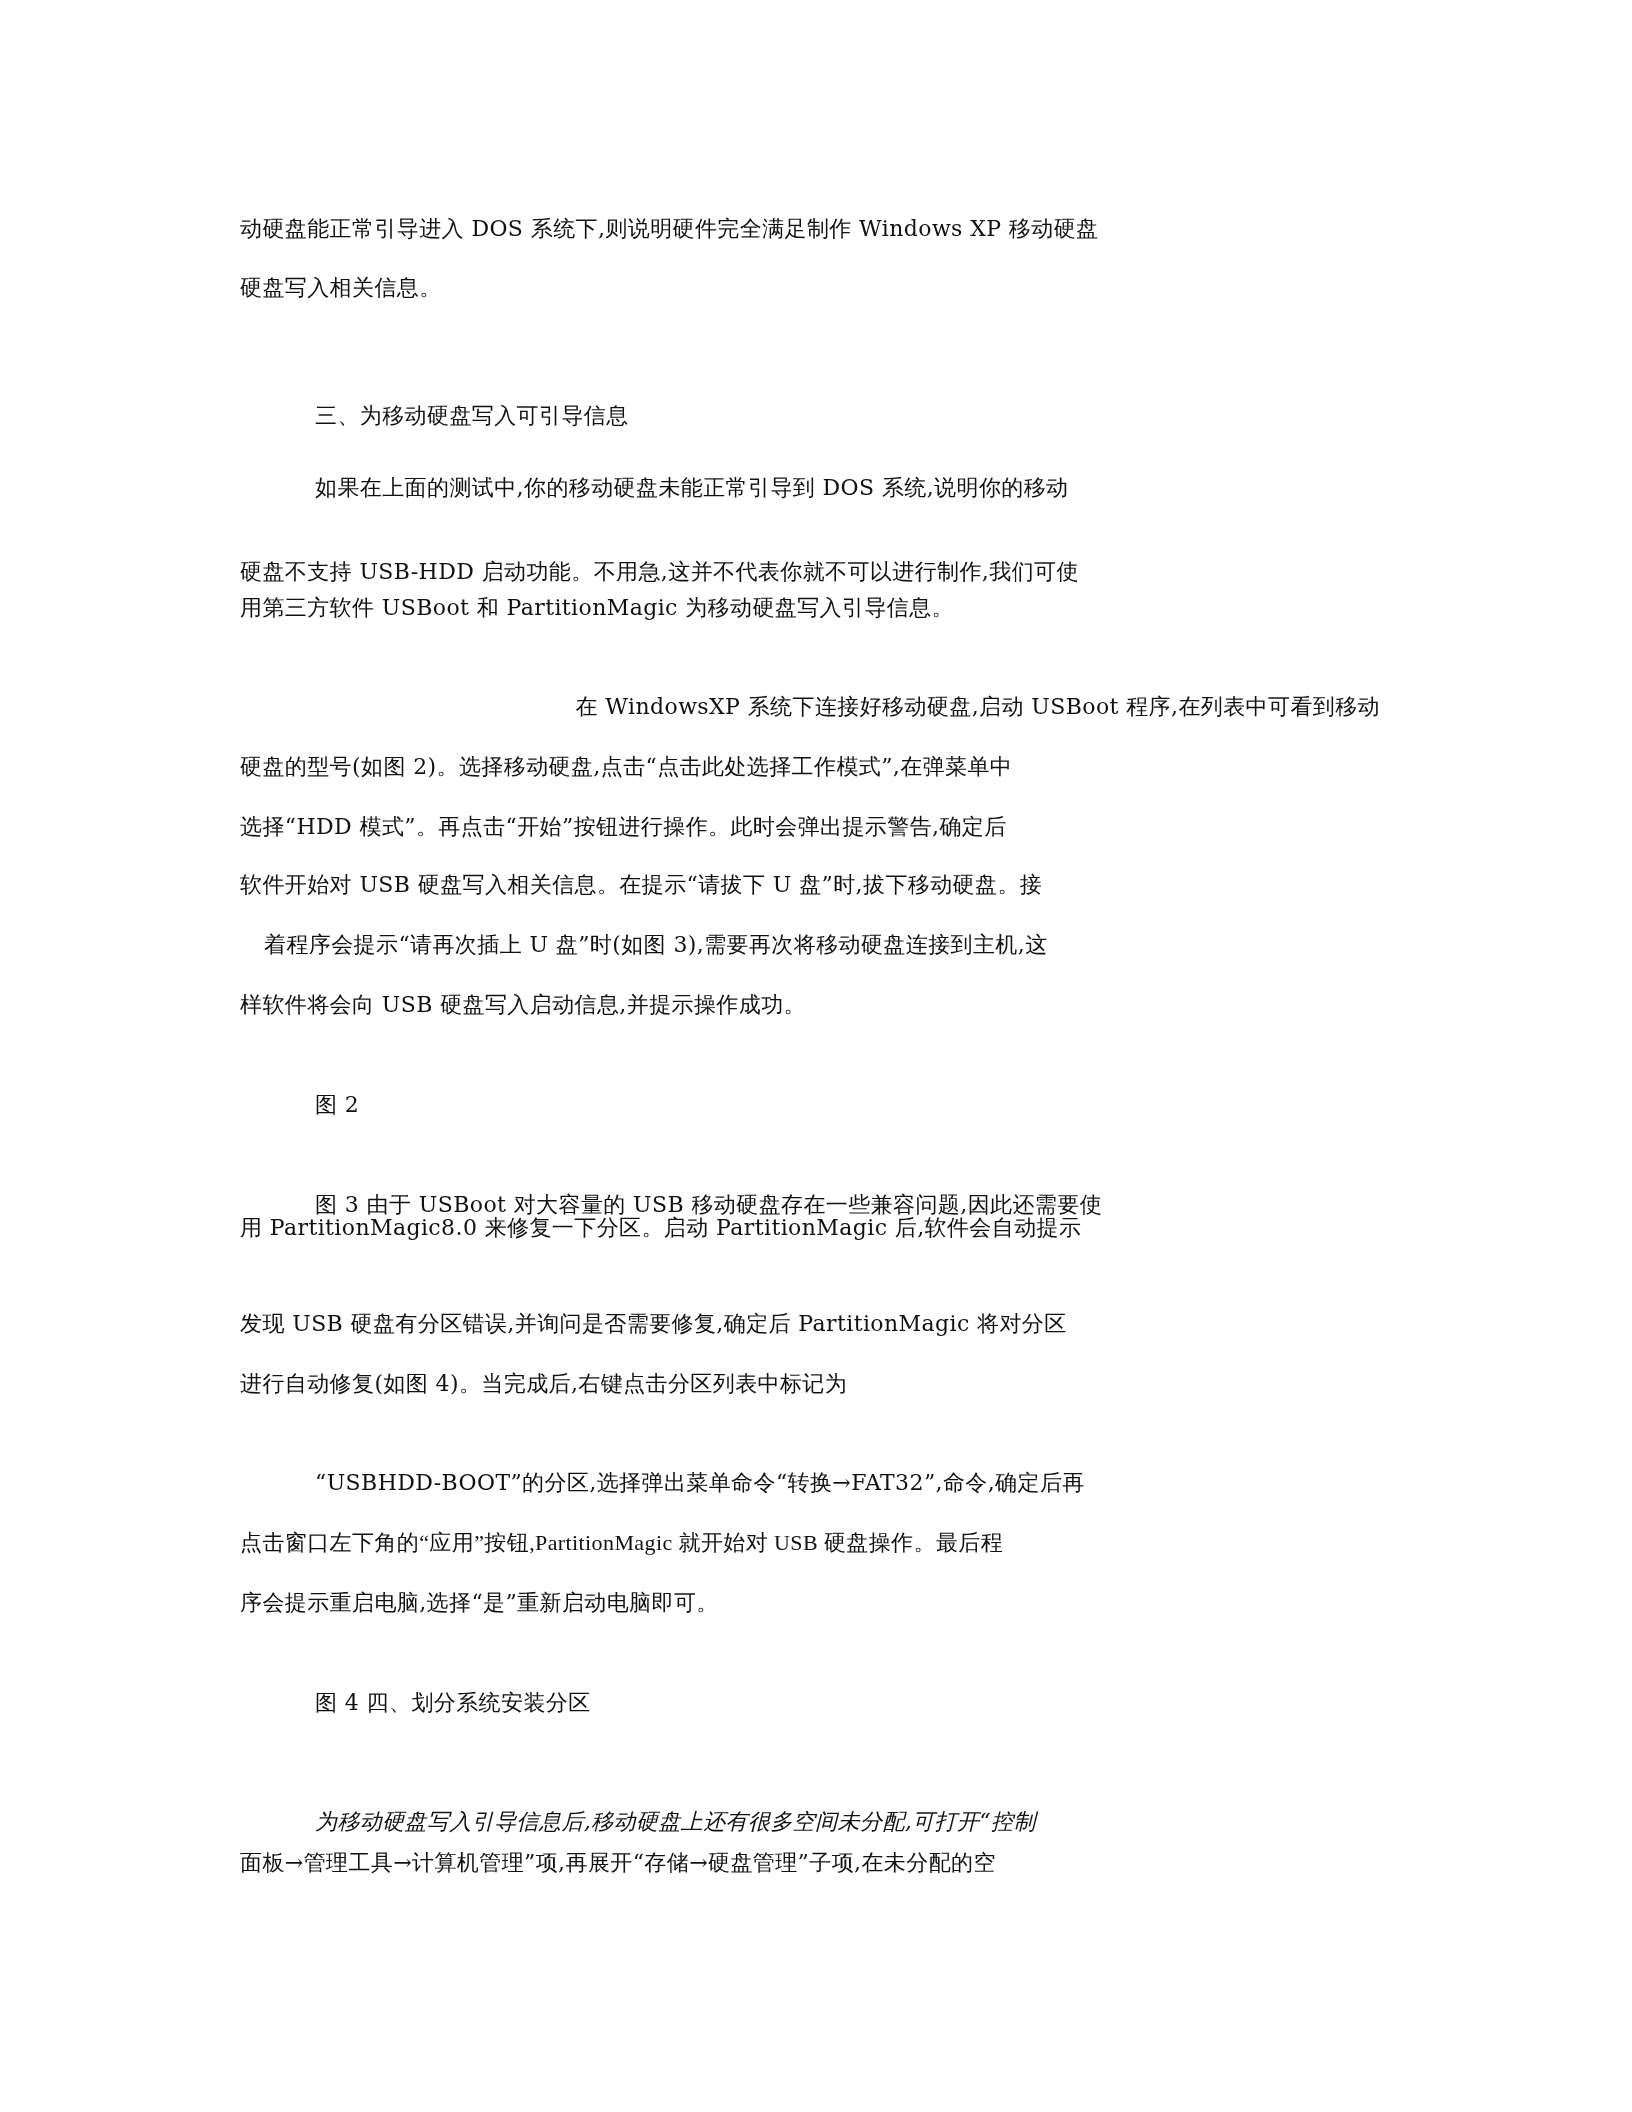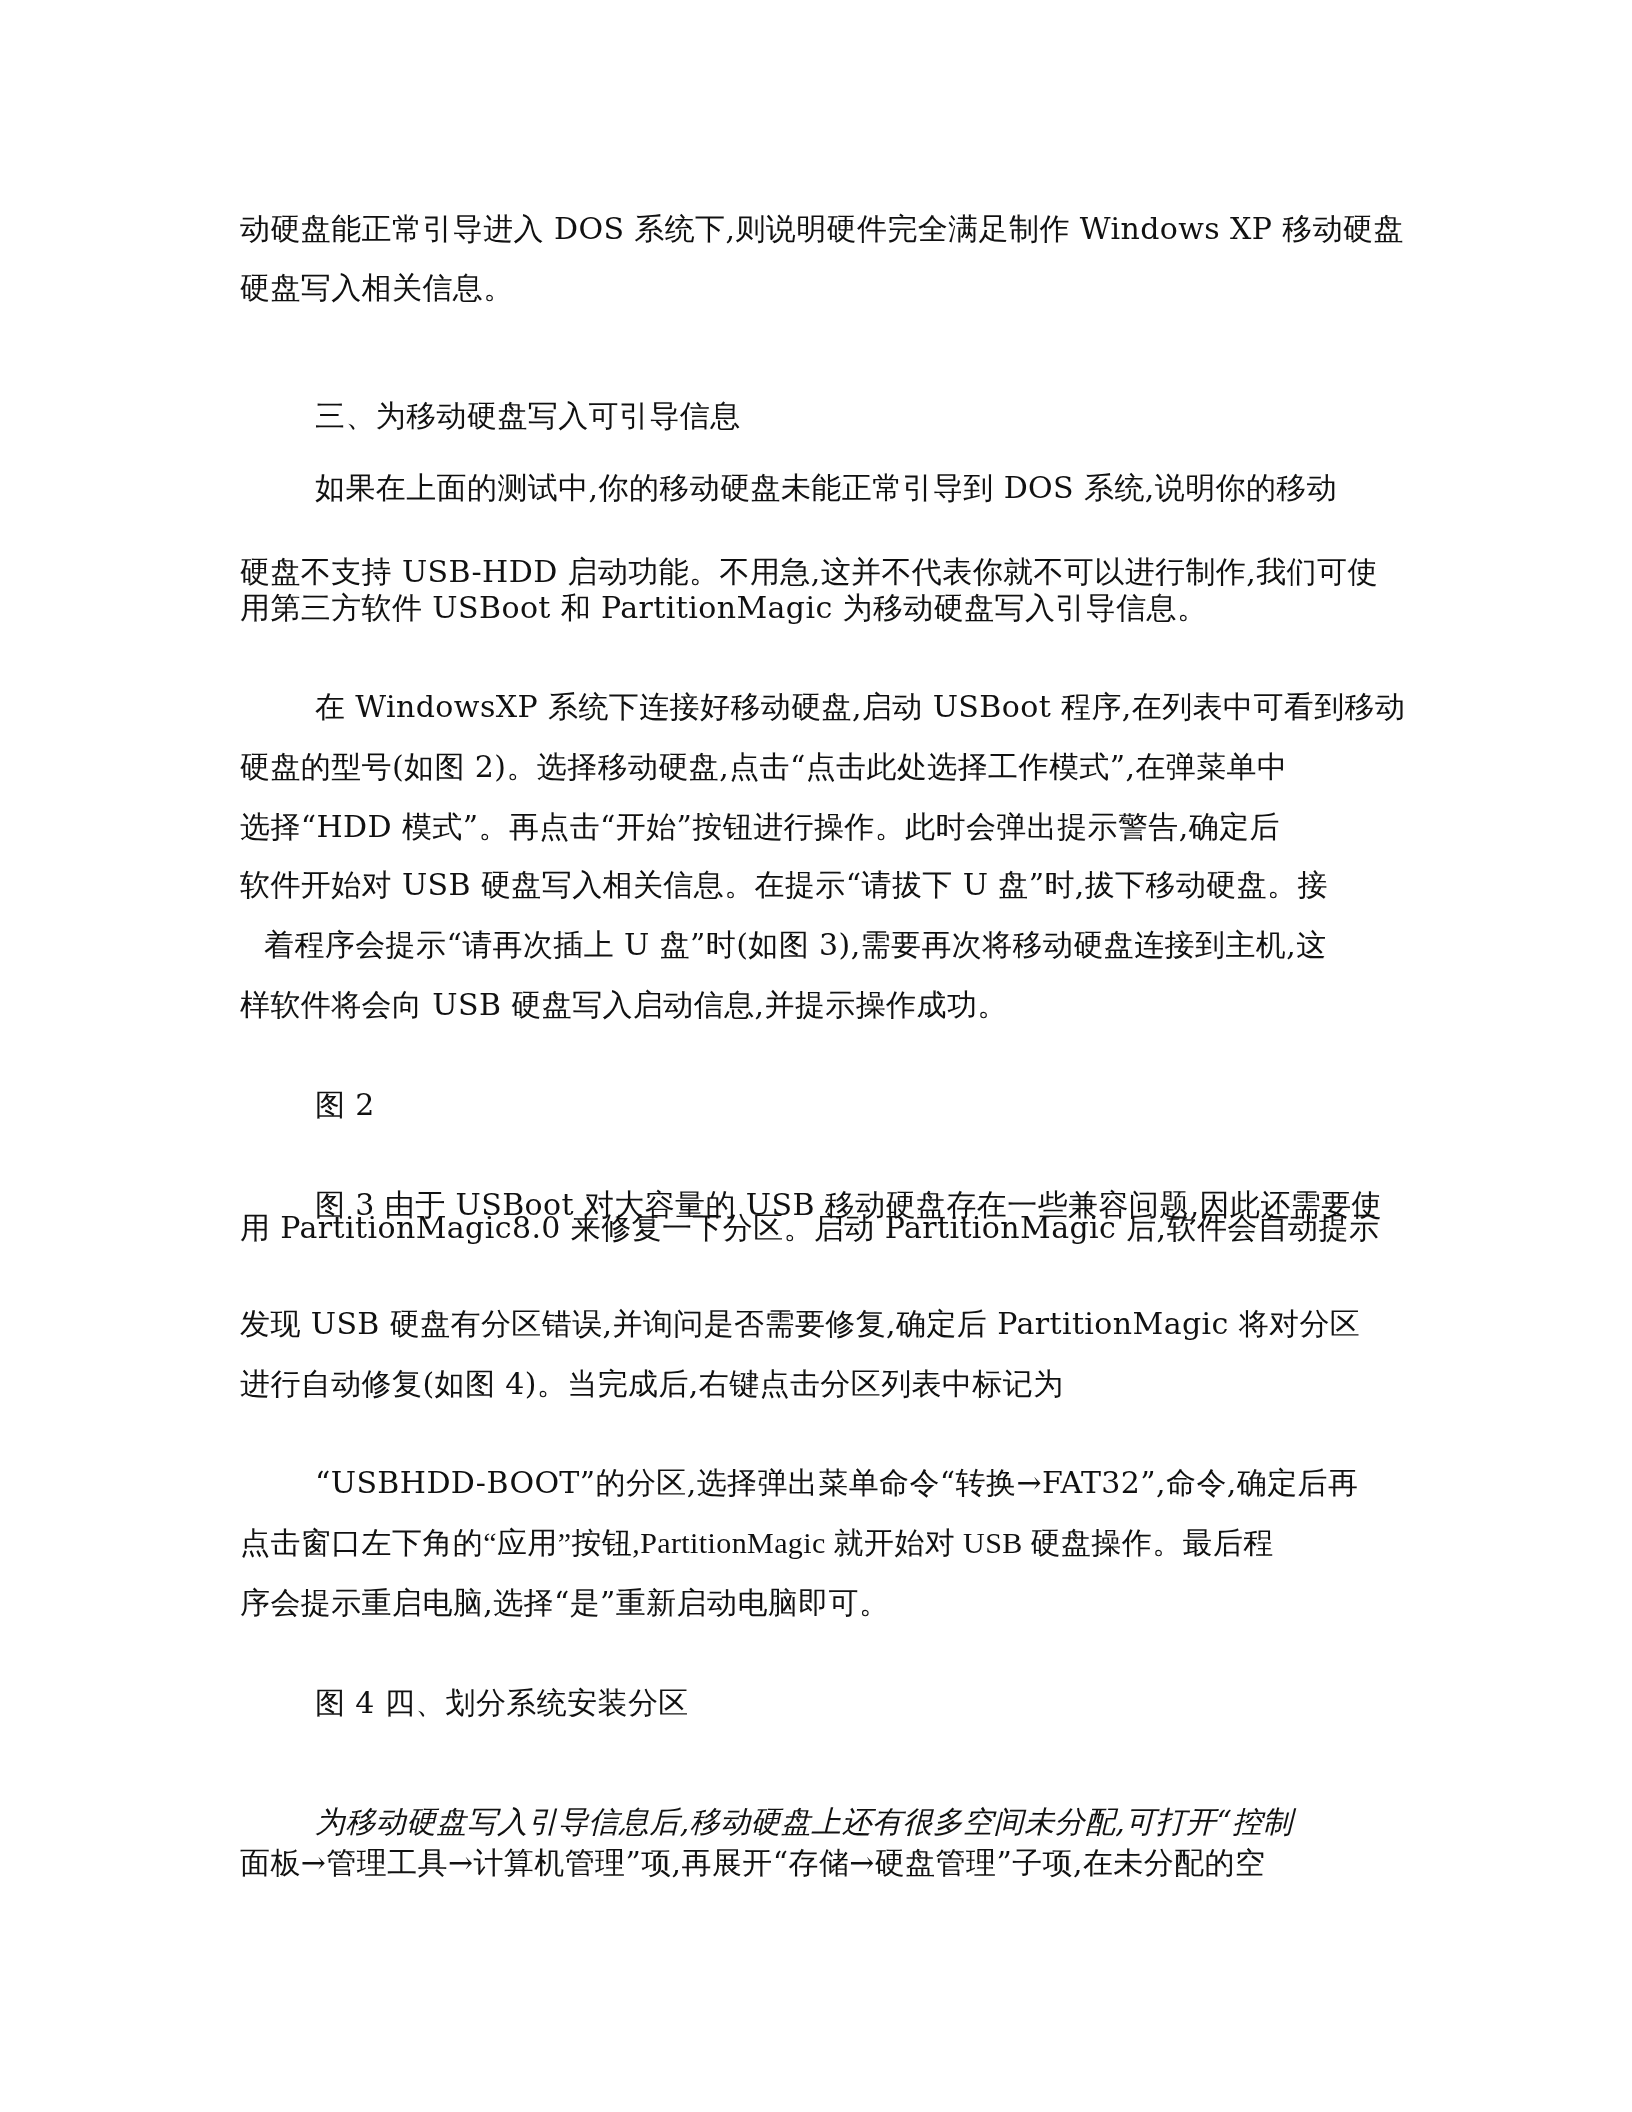--- a/index.html
+++ b/index.html
@@ -4,36 +4,36 @@
 <style>
   html, body { margin: 0; padding: 0; background: #ffffff; }
   body {
     width: 1632px; height: 2112px; position: relative; overflow: hidden;
     font-family: "DejaVu Serif", "Liberation Serif", serif;
     color: #111111;
   }
   .page { position: absolute; left: 0; top: 0; width: 1632px; height: 2112px; }
   .line {
     position: absolute; left: 240px; width: 1140px;
-    font-size: 30px; line-height: 40px; white-space: nowrap;
+    font-size: 22px; line-height: 40px; white-space: nowrap;
     letter-spacing: 0.4px;
   }
   .indent { left: 315px; width: 1065px; }
 </style>
 </head>
 <body>
 
 <div class="page">
   <div class="line" style="top: 209px;">动硬盘能正常引导进入 DOS 系统下,则说明硬件完全满足制作 Windows XP 移动硬盘</div>
   <div class="line" style="top: 268px;">硬盘写入相关信息。</div>
   <div class="line indent" style="top: 368px; margin-top: 28px;">三、为移动硬盘写入可引导信息</div>
   <div class="line indent" style="top: 468px;">如果在上面的测试中,你的移动硬盘未能正常引导到 DOS 系统,说明你的移动</div>
   <div class="line" style="top: 552px;">硬盘不支持 USB-HDD 启动功能。不用急,这并不代表你就不可以进行制作,我们可使</div>
   <div class="line" style="top: 588px;">用第三方软件 USBoot 和 PartitionMagic 为移动硬盘写入引导信息。</div>
-  <div class="line indent" style="top: 687px;">在 WindowsXP 系统下连接好移动硬盘,启动 USBoot 程序,在列表中可看到移动</div>
+  <div class="line indent" style="top: 687px; text-align: right;">在 WindowsXP 系统下连接好移动硬盘,启动 USBoot 程序,在列表中可看到移动</div>
   <div class="line" style="top: 747px;">硬盘的型号(如图 2)。选择移动硬盘,点击“点击此处选择工作模式”,在弹菜单中</div>
   <div class="line" style="top: 807px;">选择“HDD 模式”。再点击“开始”按钮进行操作。此时会弹出提示警告,确定后</div>
   <div class="line" style="top: 865px;">软件开始对 USB 硬盘写入相关信息。在提示“请拔下 U 盘”时,拔下移动硬盘。接</div>
   <div class="line" style="top: 925px; margin-left: 24px;">着程序会提示“请再次插上 U 盘”时(如图 3),需要再次将移动硬盘连接到主机,这</div>
   <div class="line" style="top: 985px;">样软件将会向 USB 硬盘写入启动信息,并提示操作成功。</div>
   <div class="line indent" style="top: 1085px;">图 2</div>
   <div class="line indent" style="top: 1185px;">图 3 由于 USBoot 对大容量的 USB 移动硬盘存在一些兼容问题,因此还需要使</div>
   <div class="line" style="top: 1208px;">用 PartitionMagic8.0 来修复一下分区。启动 PartitionMagic 后,软件会自动提示</div>
   <div class="line" style="top: 1304px;">发现 USB 硬盘有分区错误,并询问是否需要修复,确定后 PartitionMagic 将对分区</div>
   <div class="line" style="top: 1364px;">进行自动修复(如图 4)。当完成后,右键点击分区列表中标记为</div>

